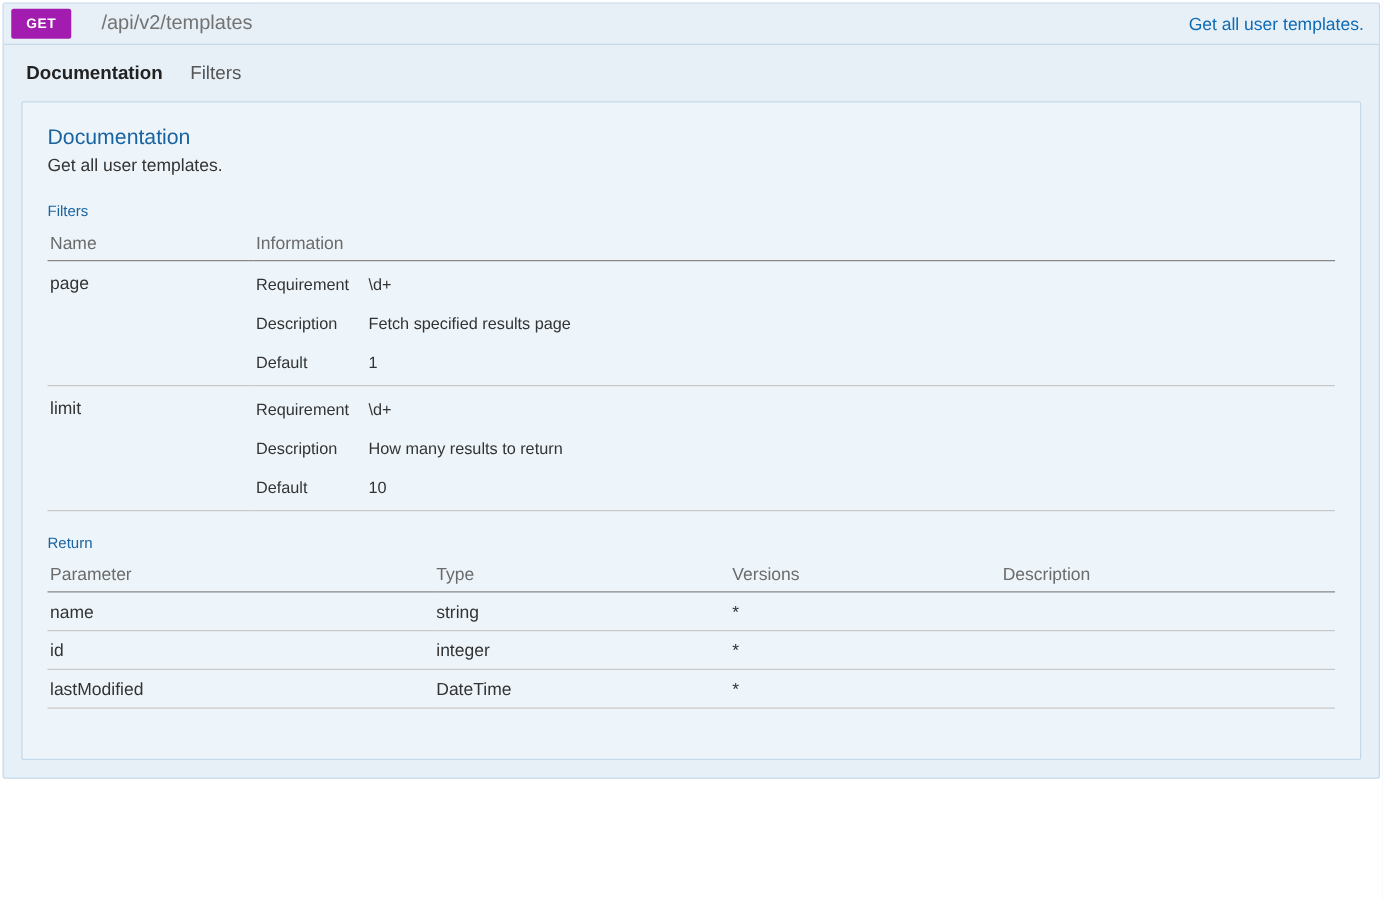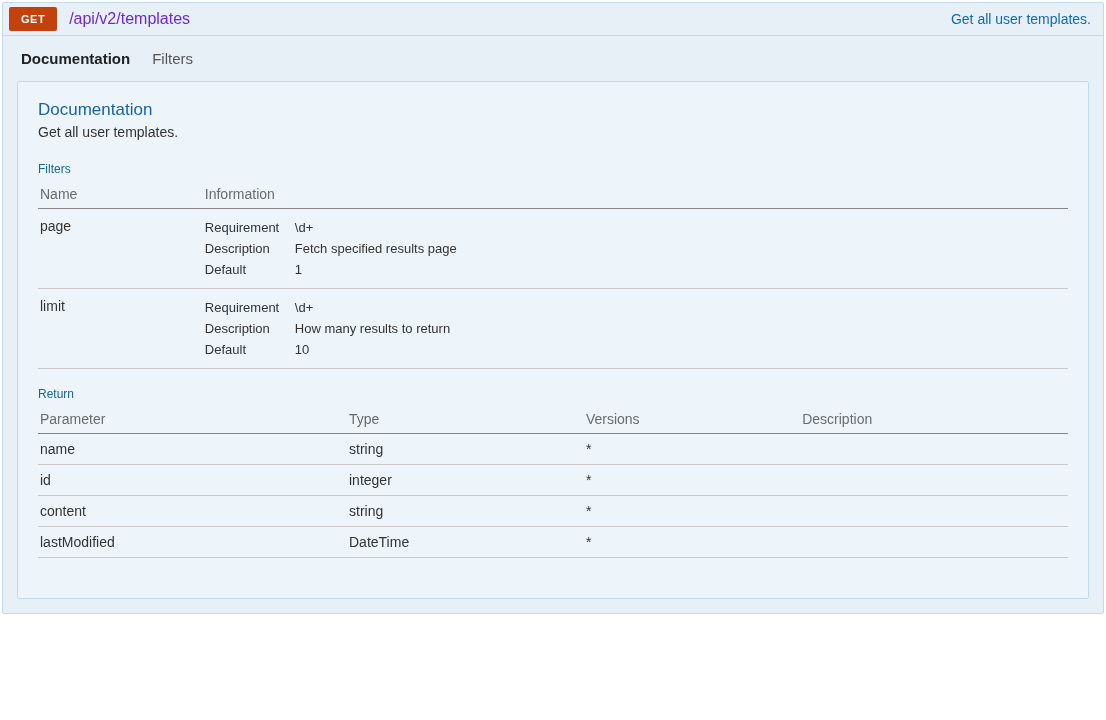--- a/index.html
+++ b/index.html
@@ -17,34 +17,34 @@
     margin: 2px;
   }
   .op-header {
     display: flex;
     align-items: center;
     padding: 4px 6px;
     background: #e7f0f7;
     border-bottom: 1px solid #c3d9ec;
   }
   .method-badge {
-    background: #c2410c;
+    background: #a21caf;
     color: #fff;
     font-size: 11px;
     font-weight: bold;
     letter-spacing: 0.5px;
     padding: 6px 12px;
     border-radius: 2px;
     text-align: center;
     min-width: 46px;
   }
   .path {
     font-size: 16px;
-    color: #6d28d9;
-    margin-left: 12px;
+    color: #737373;
+    margin-left: 24px;
     flex: 0 0 auto;
   }
   .spacer { flex: 1; }
   .summary-link {
     color: #0f6ab4;
     font-size: 14px;
     cursor: pointer;
     padding-right: 6px;
   }
   .tabs {
@@ -109,21 +109,21 @@
   .return-table tbody td,
   .status-table tbody td {
     padding: 7px 4px 7px 2px;
   }
   .filters-table .name-col { width: 16%; }
   .filters-table .info-col { width: 84%; }
 
   .info-grid {
     display: grid;
     grid-template-columns: 90px auto;
-    row-gap: 6px;
+    row-gap: 16px;
     font-size: 13px;
     color: #333;
     padding: 2px 0;
   }
   .info-label { color: #333; }
   .info-val { color: #333; }
 
   .return-table .col-param { width: 30%; }
   .return-table .col-type  { width: 23%; margin-left: 28px; }
   .return-table .col-ver   { width: 21%; }
@@ -215,26 +215,20 @@
           <td>*</td>
           <td></td>
         </tr>
         <tr>
           <td>id</td>
           <td>integer</td>
           <td>*</td>
           <td></td>
         </tr>
         <tr>
-          <td>content</td>
-          <td>string</td>
-          <td>*</td>
-          <td></td>
-        </tr>
-        <tr>
           <td>lastModified</td>
           <td>DateTime</td>
           <td>*</td>
           <td></td>
         </tr>
       </tbody>
     </table>
 
 
   </div>

